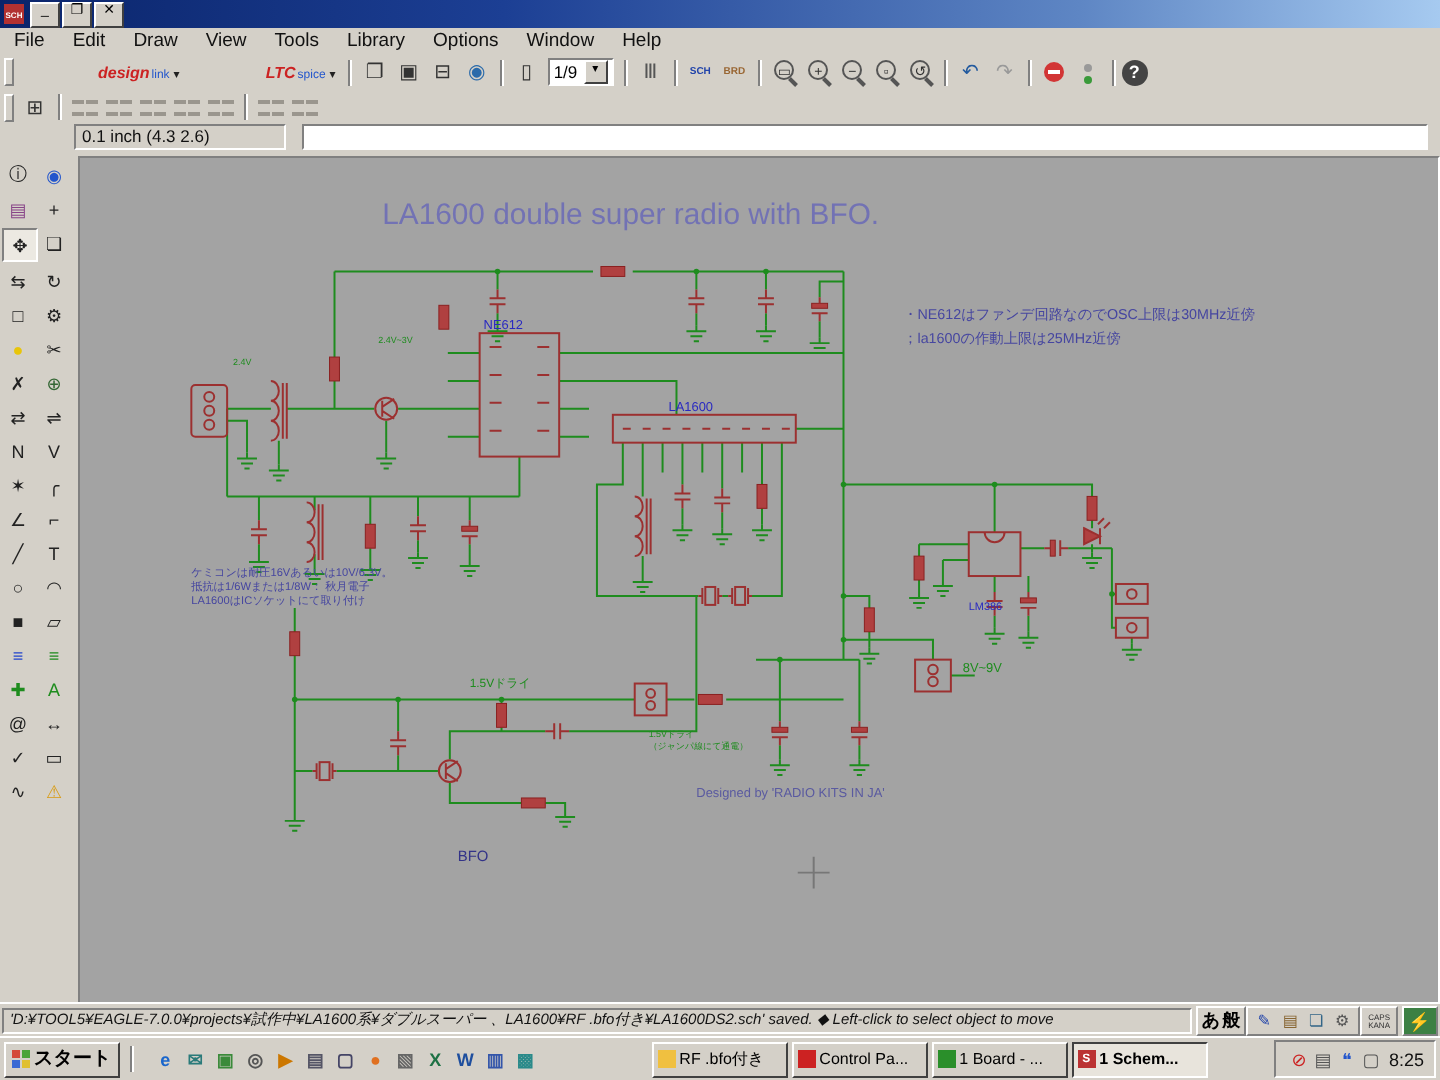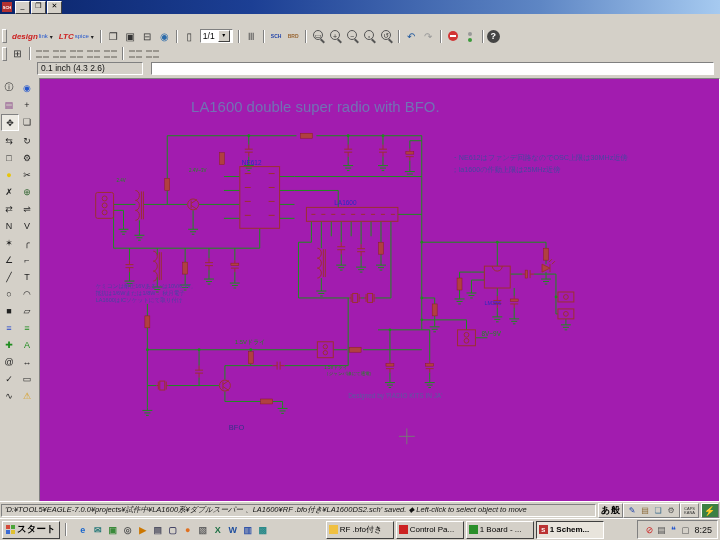--- a/index.html
+++ b/index.html
@@ -14,21 +14,21 @@
   .menubar{position:absolute;top:14px;left:0;right:0;height:13px;display:flex;align-items:center;font-size:9.5px;color:#111;}
   .menubar div{padding:0 7px;}
   
   .tbar{position:absolute;left:0;right:0;display:flex;align-items:center;background:#d4d0c8;}
   #tb1{top:27px;height:18px;}
   #tb2{top:45px;height:17px;}
   .grip{width:3px;height:12px;border:1px solid;border-color:#fff #808080 #808080 #fff;margin:0 2px;}
   .sep{width:1px;height:13px;background:#808080;border-right:1px solid #fff;margin:0 3px;}
   .strip{display:flex;align-items:center;}
   .tbi{width:17px;height:15px;display:flex;align-items:center;justify-content:center;font-size:10px;color:#333;position:relative;}
-  .logo{display:flex;align-items:center;gap:1px;padding:0 3px;}
+  .logo{display:flex;align-items:flex-end;gap:1px;padding:0 3px;margin-left:37px;}
   .logo .l1{color:#c22;font-size:8px;font-weight:bold;font-style:italic;}
   .logo .l2{color:#2255cc;font-size:6px;}
   .dd{font-size:6px;color:#222;margin-left:1px;}
   .combo{display:flex;align-items:center;background:#fff;border:1px solid;border-color:#808080 #fff #fff #808080;height:12px;padding:0 2px;font-size:8.5px;margin:0 2px;}
   .combo .dbtn{width:10px;height:10px;margin-left:3px;background:#d4d0c8;border:1px solid;border-color:#fff #404040 #404040 #fff;font-size:6px;line-height:9px;text-align:center;}
   .mini{font-size:5px;font-weight:bold;color:#2244aa;}
   .mag::after{content:"";position:absolute;width:5px;height:2px;background:#555;transform:rotate(45deg);bottom:2px;right:2px;}
   .mag{font-size:7px;color:#333;}
   .mag::before{content:"";position:absolute;width:8px;height:8px;border:1px solid #555;border-radius:50%;top:1px;left:3px;}
   .stop::before{content:"";width:10px;height:10px;background:#d23535;border-radius:50%;display:block;}
@@ -39,21 +39,21 @@
   .quad span{display:block;border:1px solid #9a968e;}
   
   .coordbar{position:absolute;top:62px;left:0;right:0;height:16px;display:flex;background:#d4d0c8;}
   .coord{margin-left:37px;width:98px;height:11px;border:1px solid;border-color:#808080 #fff #fff #808080;font-size:8.5px;padding:0 3px;color:#111;background:#d4d0c8;white-space:nowrap;}
   .cmd{flex:1;height:11px;margin:0 6px 0 8px;border:1px solid;border-color:#808080 #fff #fff #808080;background:#fff;font-size:9px;font-family:"Liberation Sans",sans-serif;padding:0 2px;}
   
   .main{position:absolute;top:78px;left:0;right:0;bottom:36px;display:flex;}
   .palette{width:37px;background:#d4d0c8;display:grid;grid-template-columns:17px 17px;align-content:start;padding:2px 1px;row-gap:2px;column-gap:1px;}
   .tool{width:16px;height:15px;display:flex;align-items:center;justify-content:center;font-size:9px;color:#222;}
   .tool.sel{background:#ece9e2;border:1px solid;border-color:#808080 #fff #fff #808080;}
-  .canvas{flex:1;background:#a21caf;border:1px solid;border-color:#808080 #fff #fff #808080;position:relative;}
+  .canvas{flex:1;background:#a3a3a3;border:1px solid;border-color:#808080 #fff #fff #808080;position:relative;}
   .canvas svg{position:absolute;top:0;left:0;width:100%;height:100%;}
   .w{stroke:#1e8c1e;stroke-width:1;fill:none;}
   .cmp{stroke:#9c3030;stroke-width:1;fill:none;}
   .rf{fill:#b04040;stroke:#8a2020;stroke-width:0.5;}
   .jd{fill:#1e8c1e;}
   .gy{stroke:#777;stroke-width:1;}
   text{font-family:"Liberation Sans",sans-serif;}
   
   .statusbar{position:absolute;left:0;right:0;bottom:21px;height:15px;background:#d4d0c8;border-top:1px solid #fff;display:flex;align-items:center;padding:1px 1px;}
   .smsg{flex:1;height:11px;border:1px solid;border-color:#808080 #fff #fff #808080;font-size:7.5px;padding:0 3px;white-space:nowrap;overflow:hidden;color:#111;font-style:italic;}
@@ -86,20 +86,31 @@
 
   <div class="titlebar">
     <div class="tb-ic">SCH</div>
     <div class="winbtns">
       <div class="wbtn">_</div>
       <div class="wbtn">❐</div>
       <div class="wbtn">✕</div>
     </div>
   </div>
 
+  <div class="menubar">
+      <div class="menu-item">File</div>
+      <div class="menu-item">Edit</div>
+      <div class="menu-item">Draw</div>
+      <div class="menu-item">View</div>
+      <div class="menu-item">Tools</div>
+      <div class="menu-item">Library</div>
+      <div class="menu-item">Options</div>
+      <div class="menu-item">Window</div>
+      <div class="menu-item">Help</div>
+    </div>
 
   <div class="tbar" id="tb1">
     <div class="grip"></div>
     <div class="logo">
       <span class="l1">design</span>
       <span class="l2">link</span>
       <span class="dd">▾</span>
     </div>
     <div class="logo">
       <span class="l1">LTC</span>
@@ -110,21 +121,21 @@
     <div class="strip">
         <div class="tbi">❐</div>
         <div class="tbi">▣</div>
         <div class="tbi">⊟</div>
         <div class="tbi" style="color: rgb(42, 106, 170);">◉</div>
       </div>
     <div class="sep"></div>
     <div class="strip"></div>
     <div class="tbi">▯</div>
     <div class="combo">
-      <span>1/1</span>
+      <span>1/9</span>
       <span class="dbtn">▾</span>
     </div>
     <div class="sep"></div>
     <div class="strip">
         <div class="tbi" style="color: rgb(85, 85, 85);">Ⅲ</div>
       </div>
     <div class="sep"></div>
     <div class="strip">
         <div class="tbi mini">SCH</div>
         <div class="tbi mini" style="color: rgb(153, 102, 51);">BRD</div>

